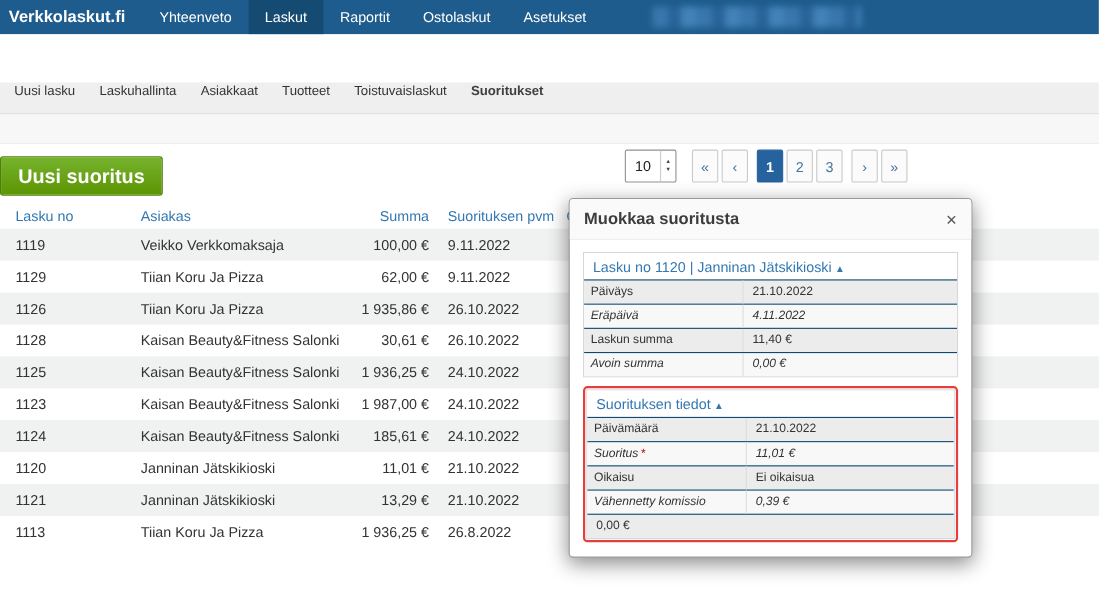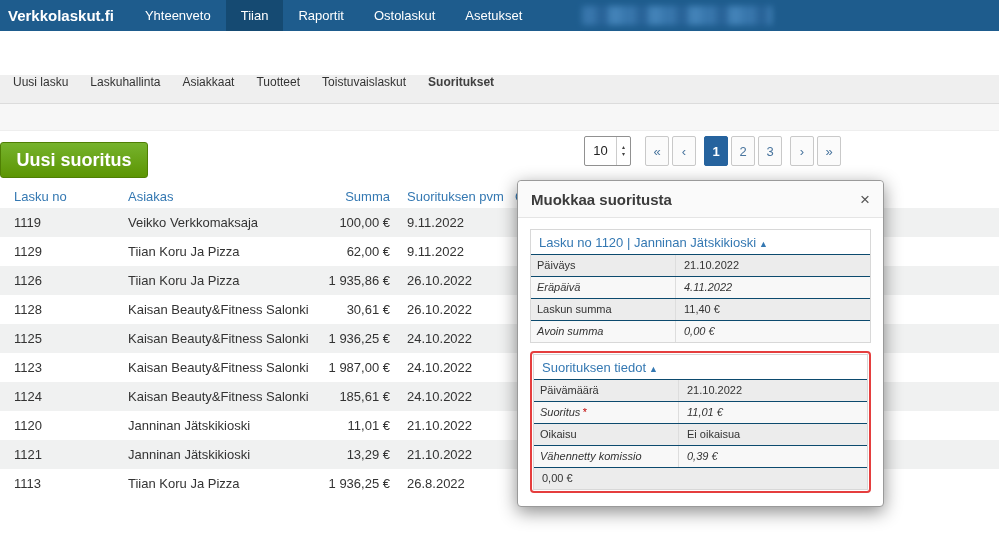--- a/index.html
+++ b/index.html
@@ -23,21 +23,21 @@
   .subnav-item { font-size:12px; color:#333; padding:0 11px; cursor:pointer; }
   .subnav-item.active { color:#404040; font-weight:bold; }
 
   .band { height:27px; background:#f7f7f7; border-bottom:1px solid #eeeeee; }
 
   
   .toolbar { position:relative; height:53px; }
   .btn-green { position:absolute; left:0; top:11px; width:148px; height:36px;
     background:linear-gradient(#76b32d,#5c9503); border:1px solid #4f7f04; border-radius:3px;
     color:#fff; font-size:18px; font-weight:bold; text-align:center; line-height:22px; cursor:pointer; }
-  .pagination { position:absolute; left:584px; top:5px; display:flex; align-items:center; }
+  .pagination { position:absolute; left:568px; top:5px; display:flex; align-items:center; }
   .page-size { width:47px; height:30px; border:1px solid #919191; border-radius:2px; background:#fff;
     display:flex; align-items:stretch; cursor:pointer; }
   .page-size .val { flex:1; text-align:center; font-size:13px; color:#222; line-height:28px; }
   .spinner { width:14px; display:flex; flex-direction:column; align-items:center; justify-content:center;
     border-left:1px solid #cccccc; color:#444; }
   .spinner span { font-size:6px; line-height:7px; }
   .page-btn { min-width:24px; height:30px; border:1px solid #c9c9c9; border-radius:2px; background:#fbfbfb;
     color:#49759e; font-size:13px; display:flex; align-items:center; justify-content:center;
     margin-left:3px; cursor:pointer; padding:0 4px; }
   .page-btn.active { background:#26639e; border-color:#26639e; color:#fff; font-weight:bold; }
@@ -71,21 +71,21 @@
   .kv-value { flex:1; padding:4px 8px; color:#333; }
   .required { color:#c00000; margin-left:2px; }
   .red-box { border:2px solid #e53e3e; border-radius:4px; margin-top:8px; padding:1px; }
 </style>
 </head>
 <body>
 
 <header class="topnav">
   <div class="brand">Verkkolaskut.fi</div>
   <div class="nav-item">Yhteenveto</div>
-  <div class="nav-item active">Tiian</div>
+  <div class="nav-item active">Laskut</div>
   <div class="nav-item">Raportit</div>
   <div class="nav-item">Ostolaskut</div>
   <div class="nav-item">Asetukset</div>
   <div class="redacted"></div>
 </header>
 
 <nav class="subnav">
   <div class="subnav-item">Uusi lasku</div>
   <div class="subnav-item">Laskuhallinta</div>
   <div class="subnav-item">Asiakkaat</div>

